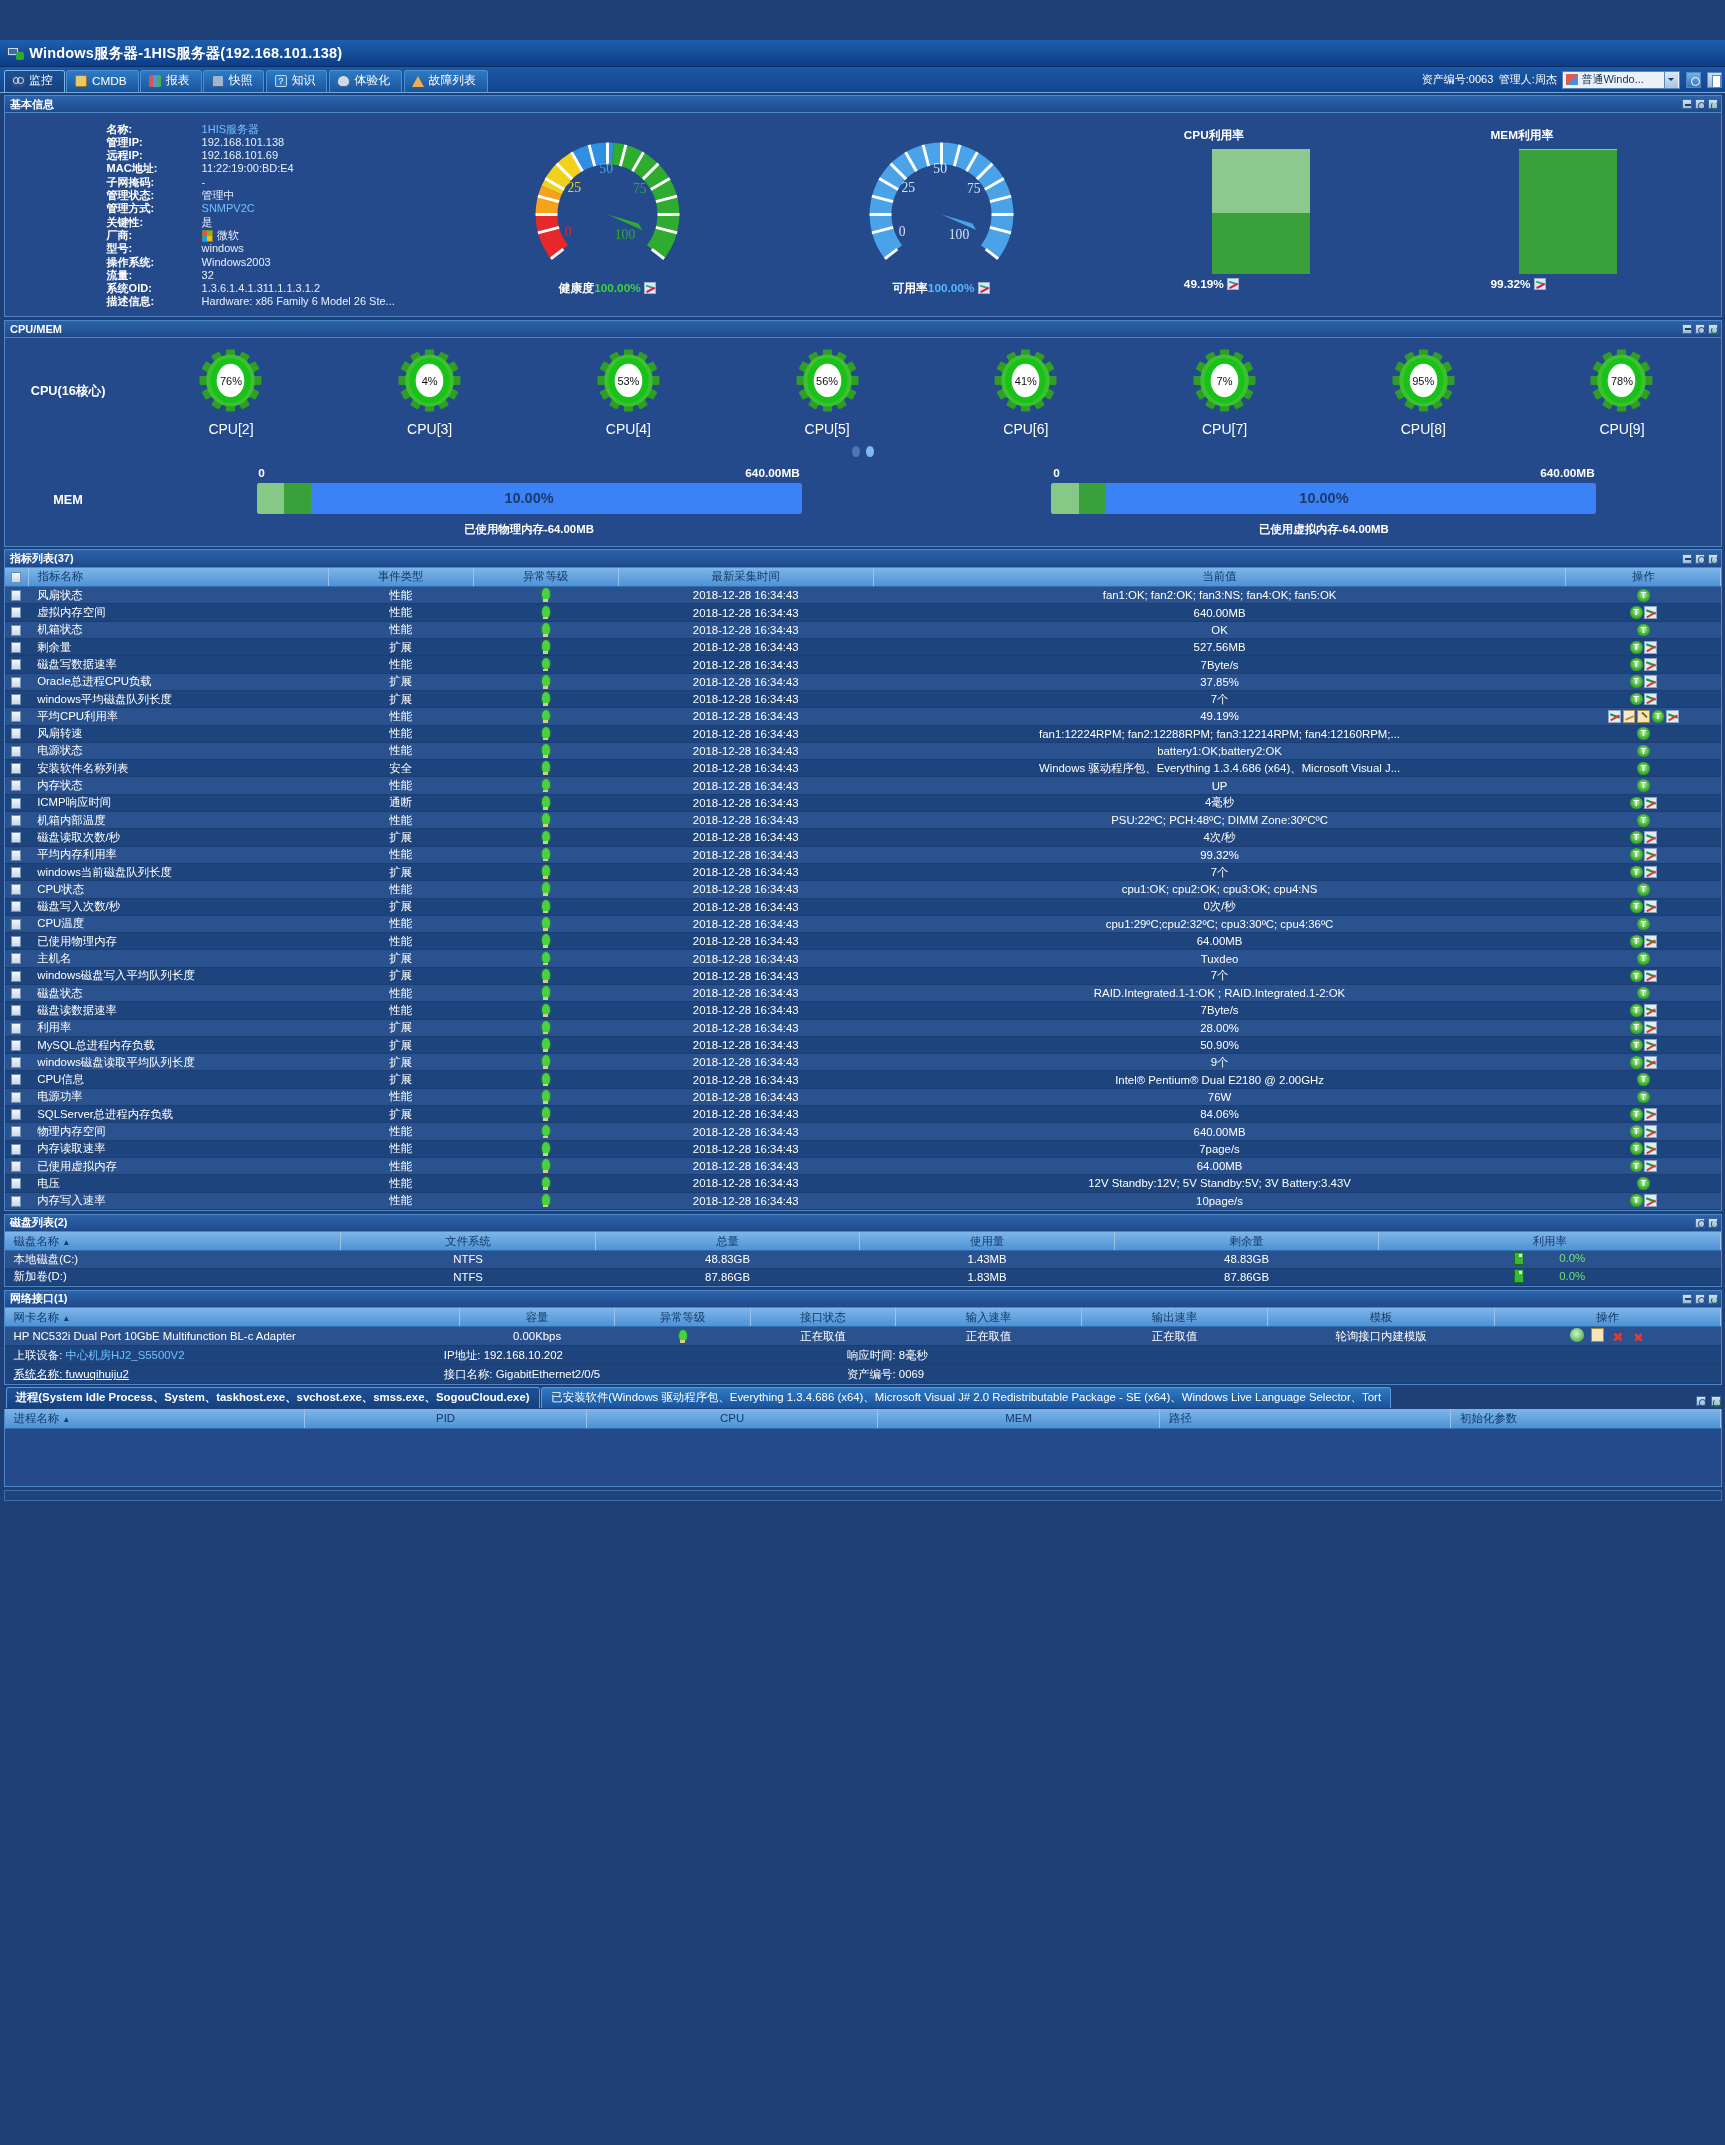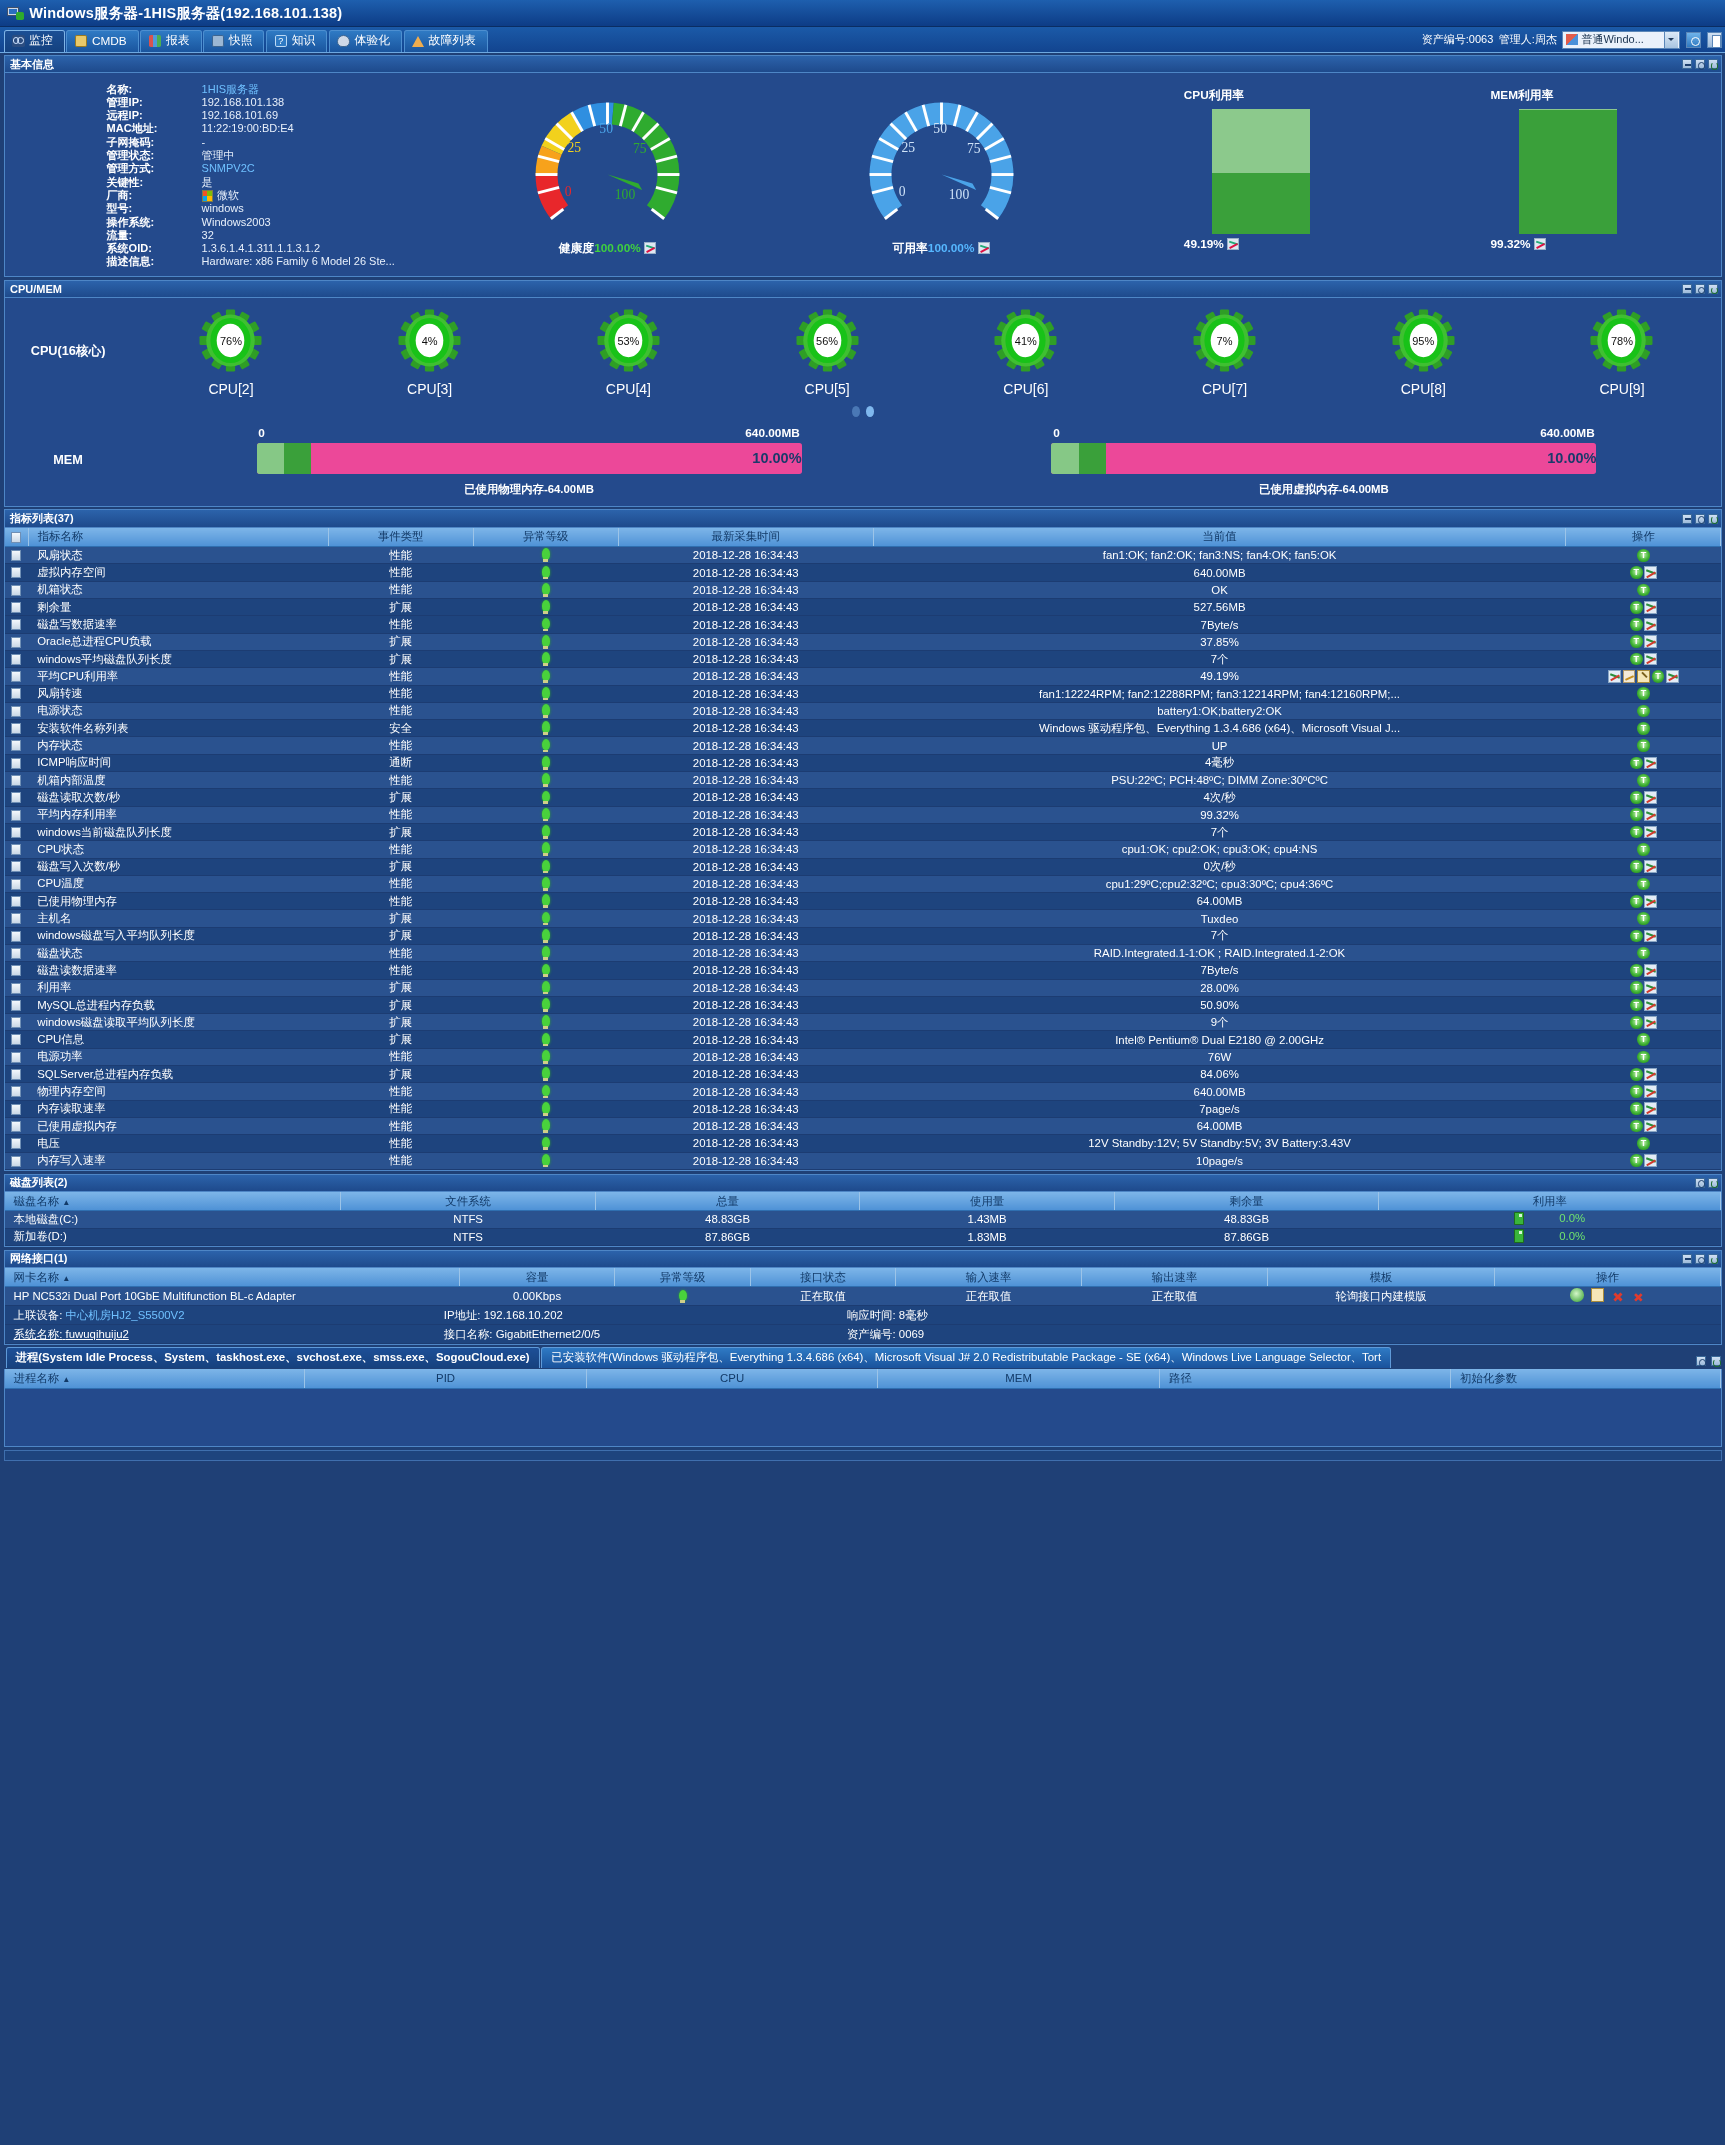--- a/index.html
+++ b/index.html
@@ -9,20 +9,21 @@
     background:#1f4076;
     color:#ffffff;
     font-size:11px;
     overflow:hidden;
   }
   
   .titlebar{
     height:27px; background:linear-gradient(#1e5fae,#0d3c86);
     display:flex; align-items:center; padding-left:7.3px;
     border-bottom:0.9px solid #0a2d63;
+    margin-top:40px;
   }
   .titlebar .ttl{
     font-weight:bold; font-size:14.5px; color:#fff; letter-spacing:0.2px;
   }
   .win-ico{
     width:16.4px;height:14.5px;margin-right:5.5px;position:relative;display:inline-block;
   }
   .win-ico .scr{position:absolute;left:0;top:0.9px;width:11.8px;height:9px;background:#cfd9e8;border:0.9px solid #40506b;}
   .win-ico .scr:after{content:"";position:absolute;left:0.9px;top:0.9px;width:8.2px;height:5.5px;background:#2a6fc0;}
   .win-ico .arw{position:absolute;right:0;bottom:0;width:8.2px;height:8.2px;background:#2eab2e;border-radius:1.8px;}
@@ -125,21 +126,21 @@
   .gear-lbl{margin-top:4.5px;font-size:14px;}
   .dots{display:flex;justify-content:center;gap:6.4px;margin-top:9px;}
   .dot{width:8.2px;height:11px;border-radius:50%;background:#4a78b5;}
   .dot.on{background:#7fb8ee;}
 
   .memrow{display:flex;align-items:flex-start;margin-top:9px;}
   .memlabel{width:127px;text-align:center;font-weight:bold;font-size:12.7px;padding-top:27px;}
   .membars{flex:1;display:flex;justify-content:space-around;}
   .memunit{width:545px;}
   .memscale{display:flex;justify-content:space-between;font-size:11.8px;font-weight:bold;padding:0 1.8px 2.7px 1.8px;}
-  .membar{height:31px;background:#ec4899;border-radius:2.7px;position:relative;display:flex;align-items:center;justify-content:flex-end;}
+  .membar{height:31px;background:#3b82f6;border-radius:2.7px;position:relative;display:flex;align-items:center;justify-content:center;}
   .membar .seg1{position:absolute;left:0;top:0;height:100%;width:5%;background:#86c886;border-radius:2.7px 0 0 2.7px;}
   .membar .seg2{position:absolute;left:5%;top:0;height:100%;width:5%;background:#3aa03a;}
   .membar .mv{position:relative;color:#1b3a6b;font-size:14.5px;font-weight:bold;}
   .memfoot{text-align:center;font-size:11.4px;font-weight:bold;margin-top:8.2px;}
 
   
   table{border-collapse:collapse;width:100%;}
   .gridhead th{
     background:linear-gradient(#7db5e8,#4f92d6); color:#123a68; font-weight:normal;
     font-size:11.4px; height:19px; border-right:0.9px solid #9cc4e8; border-bottom:0.9px solid #2f6fb0;

